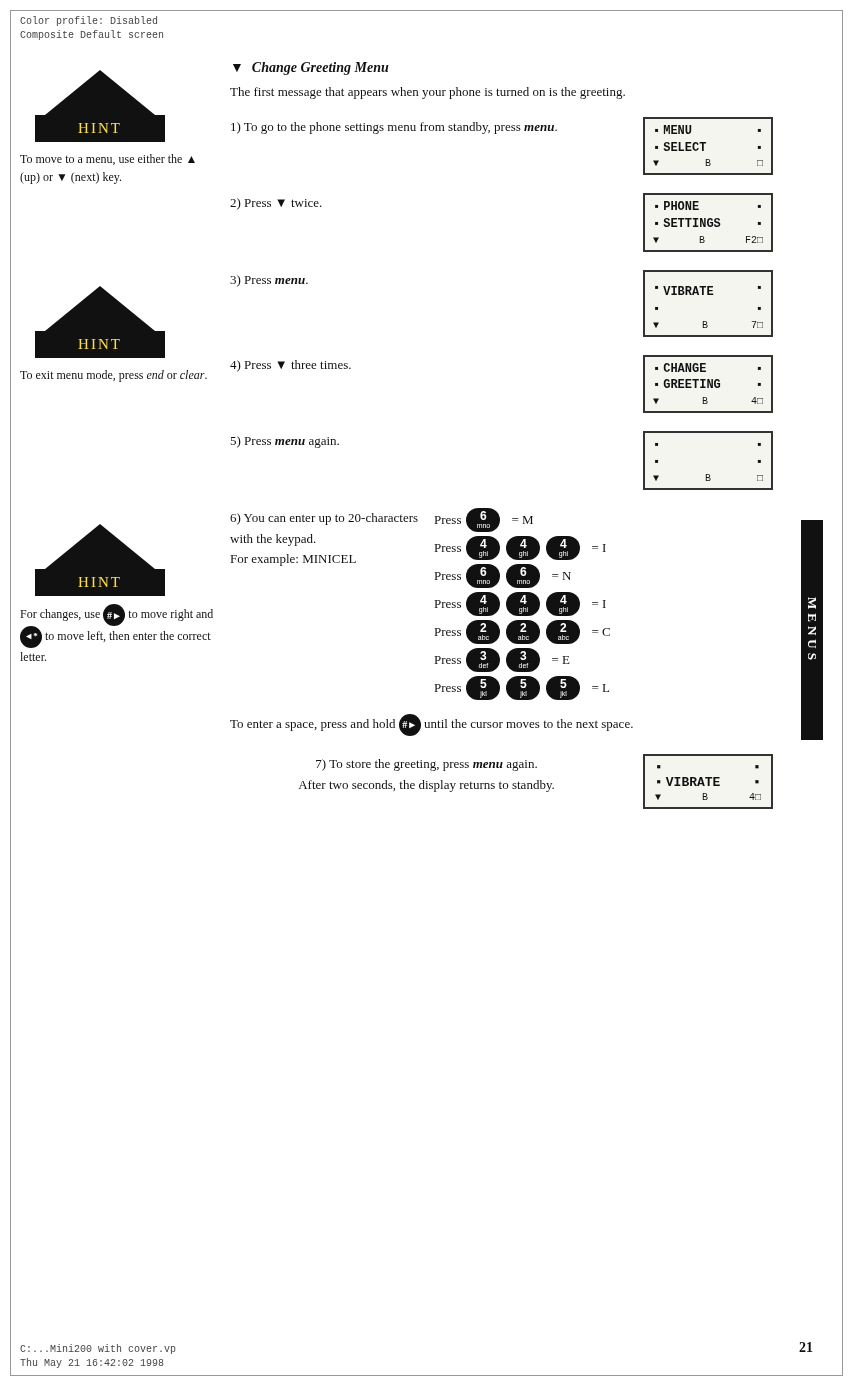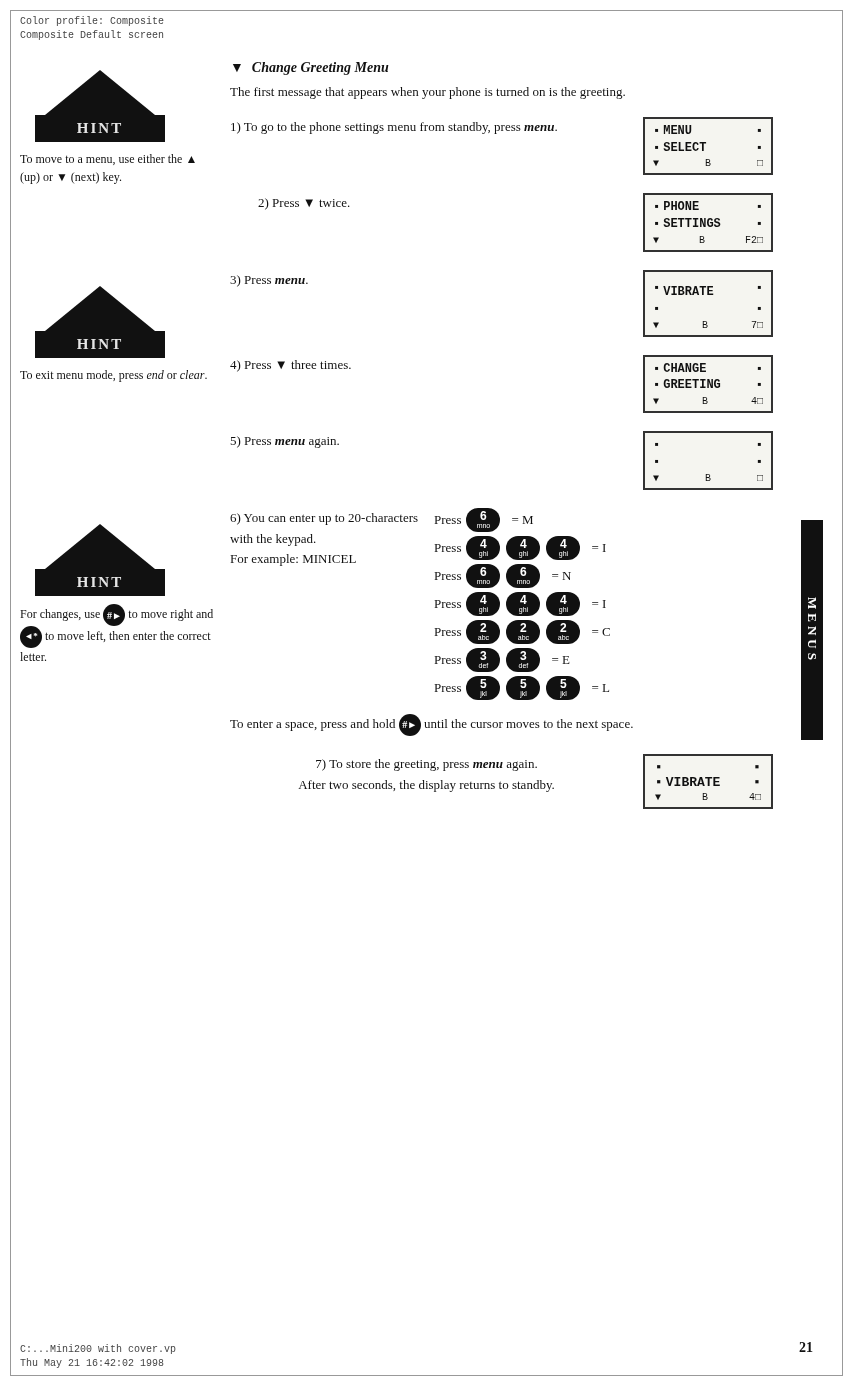--- a/index.html
+++ b/index.html
@@ -90,23 +90,23 @@
       width: 0;
       height: 0;
       border-left: 55px solid transparent;
       border-right: 55px solid transparent;
       border-bottom: 45px solid #111;
       margin: 0 auto 0 auto;
       position: relative;
     }
     .hint-label-bar {
       background: #111;
-      color: #e5e5e5;
+      color: #fde047;
       font-size: 15px;
-      font-weight: bold;
+      font-weight: normal;
       letter-spacing: 2px;
       padding: 5px 12px;
       width: 130px;
       margin: 0 auto;
       text-align: center;
     }
     .hint-text {
       font-size: 12px;
       line-height: 1.5;
       margin-top: 8px;
@@ -237,21 +237,21 @@
       font-weight: bold;
       vertical-align: middle;
     }
   </style>
 </head>
 <body>
 
 <div class="page-border"></div>
 
 <div class="top-meta">
-  <div>Color profile: Composite</div>
+  <div>Color profile: Disabled</div>
   <div>Composite  Default screen</div>
 </div>
 
 <div class="bottom-meta">
   <div>C:...Mini200 with cover.vp</div>
   <div>Thu May 21 16:42:02 1998</div>
 </div>
 
 <div class="page-number">21</div>
 
@@ -331,21 +331,21 @@
                 <span>B</span>
                 <span>□</span>
               </div>
           </div>
         </div>
       </div>
     </div>
 
     <div class="step">
       <div class="step-row">
-        <div style="flex:1;margin-left:28px;">
+        <div style="flex:1;">
           <div class="step-text">
             2) Press ▼ twice.
           </div>
         </div>
         <div style="width:150px;">
           <div class="phone-display">
             <div class="row">
                 <span>▪</span>
                 <span style="font-weight:bold;">PHONE</span>
                 <span style="margin-left:auto;">▪</span>

